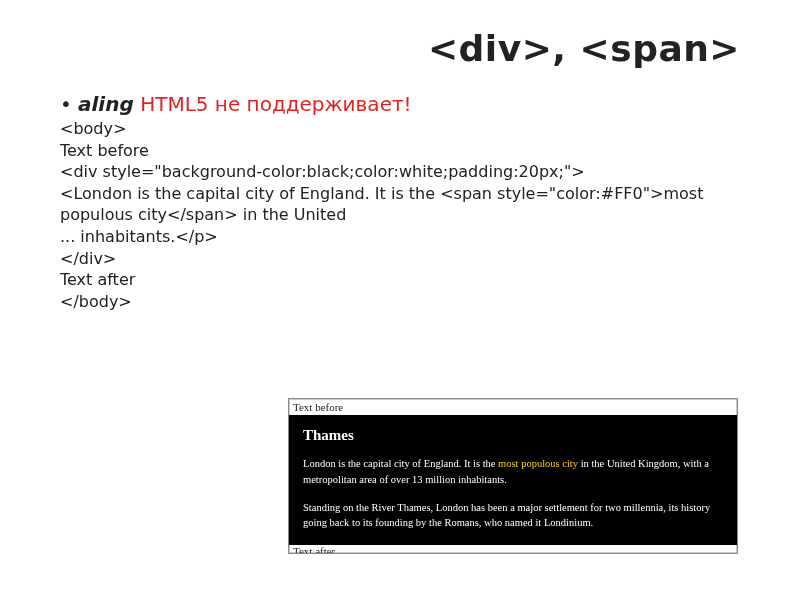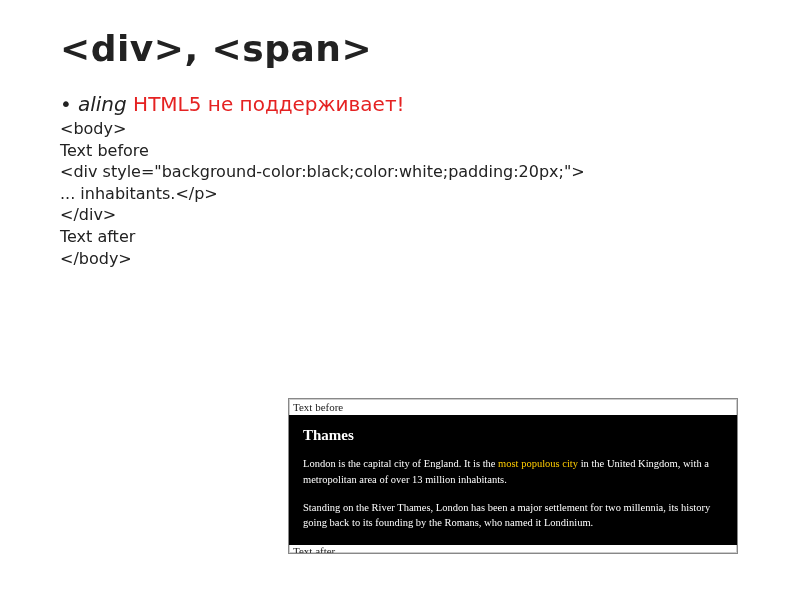--- a/index.html
+++ b/index.html
@@ -13,39 +13,39 @@
   }
   .slide {
     box-sizing: border-box;
     padding: 24px 60px 0 60px;
     position: relative;
     height: 600px;
   }
   .title {
     font-size: 36px;
     font-weight: 700;
-    text-align: left;
+    text-align: right;
     margin: 4px 0 22px 0;
     letter-spacing: 0.5px;
   }
   .content {
     font-size: 20px;
     line-height: 1.35;
   }
   .bullet-row {
     display: flex;
     align-items: baseline;
   }
   .bullet-dot {
     width: 18px;
     font-size: 20px;
   }
   .aling {
     font-style: italic;
-    font-weight: 400;
+    font-weight: 700;
   }
   .warn {
     color: #e52222;
     text-align: center;
   }
   .code-line {
     font-size: 16px;
   }
   .indent {
     padding-left: 14px;
@@ -107,20 +107,21 @@
       <div>
         <span class="aling">aling</span>
         <span> </span>
         <span class="warn">HTML5 не поддерживает!</span>
       </div>
     </div>
 
     <div class="code-line">&lt;body&gt;</div>
     <div class="code-line">Text before</div>
     <div class="code-line">&lt;div style="background-color:black;color:white;padding:20px;"&gt;</div>
+    <div class="code-line">  &lt;London is the capital city of England. It is the &lt;span style="color:#FF0"&gt;most populous city&lt;/span&gt; in the United </div>
     <div class="code-line">... inhabitants.&lt;/p&gt;</div>
     <div class="code-line">&lt;/div&gt;</div>
     <div class="code-line">Text after</div>
     <div class="code-line">&lt;/body&gt;</div>
 
   </div>
 
   <div class="preview">
     <div class="outer-text">Text before</div>
     <div class="box">

